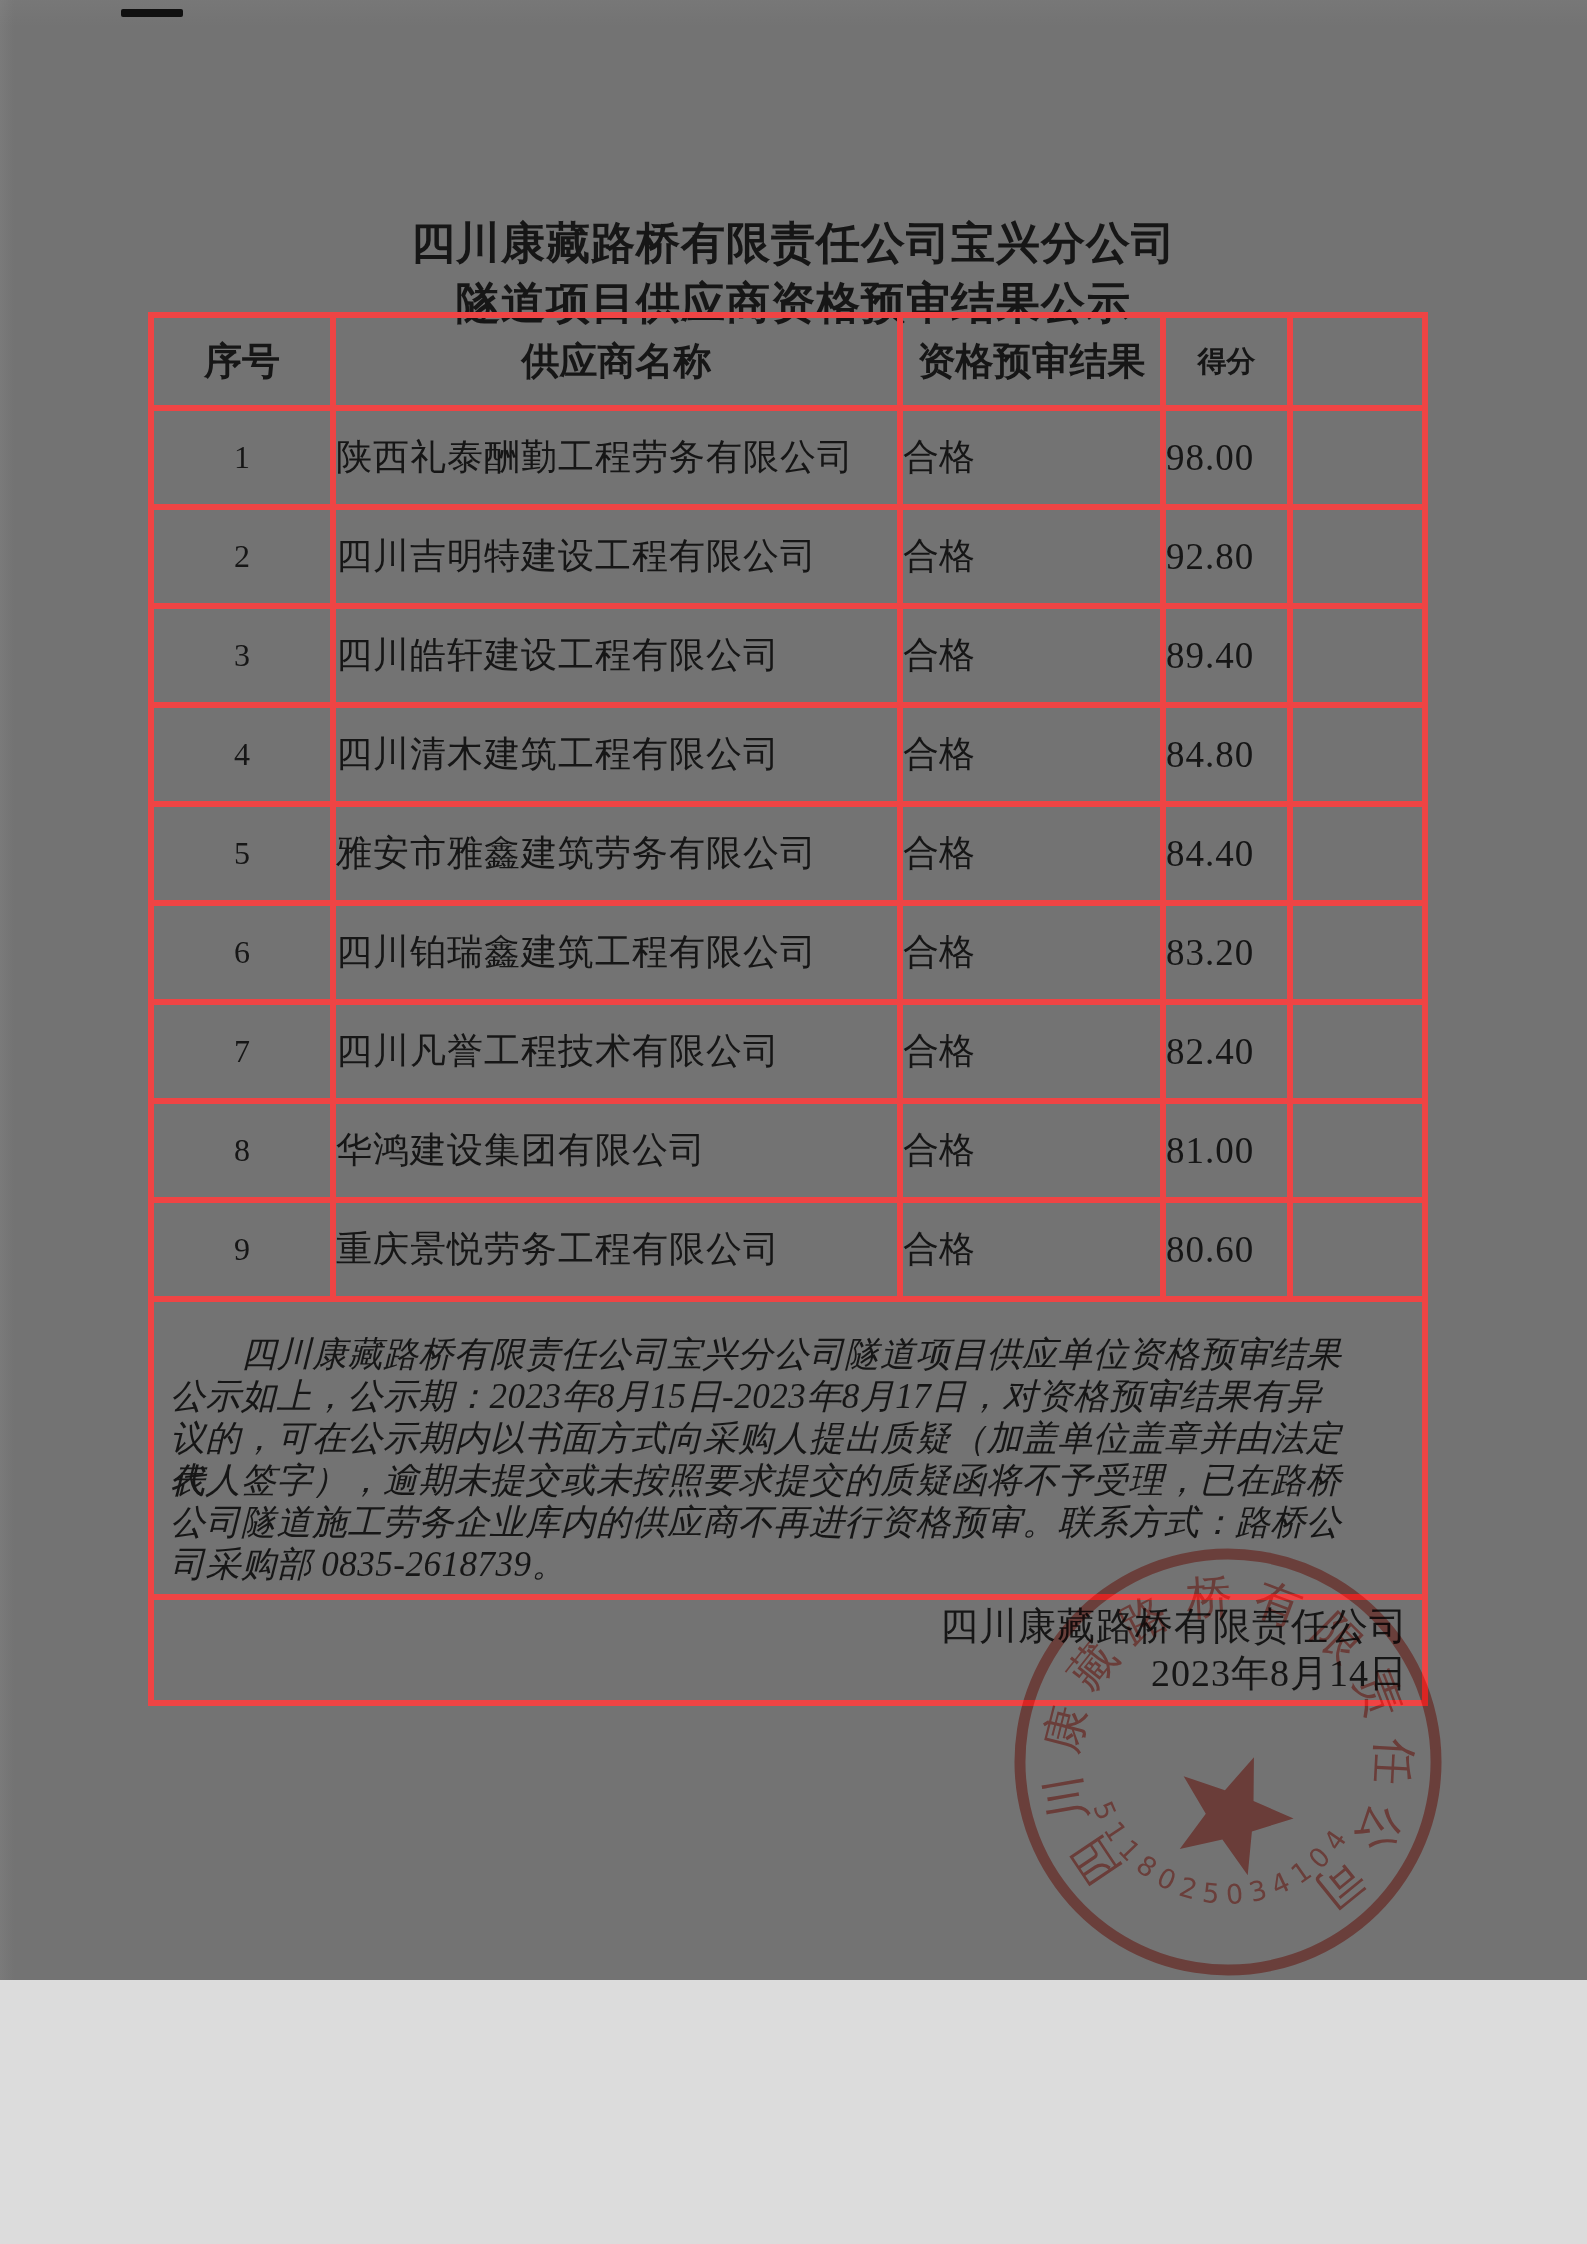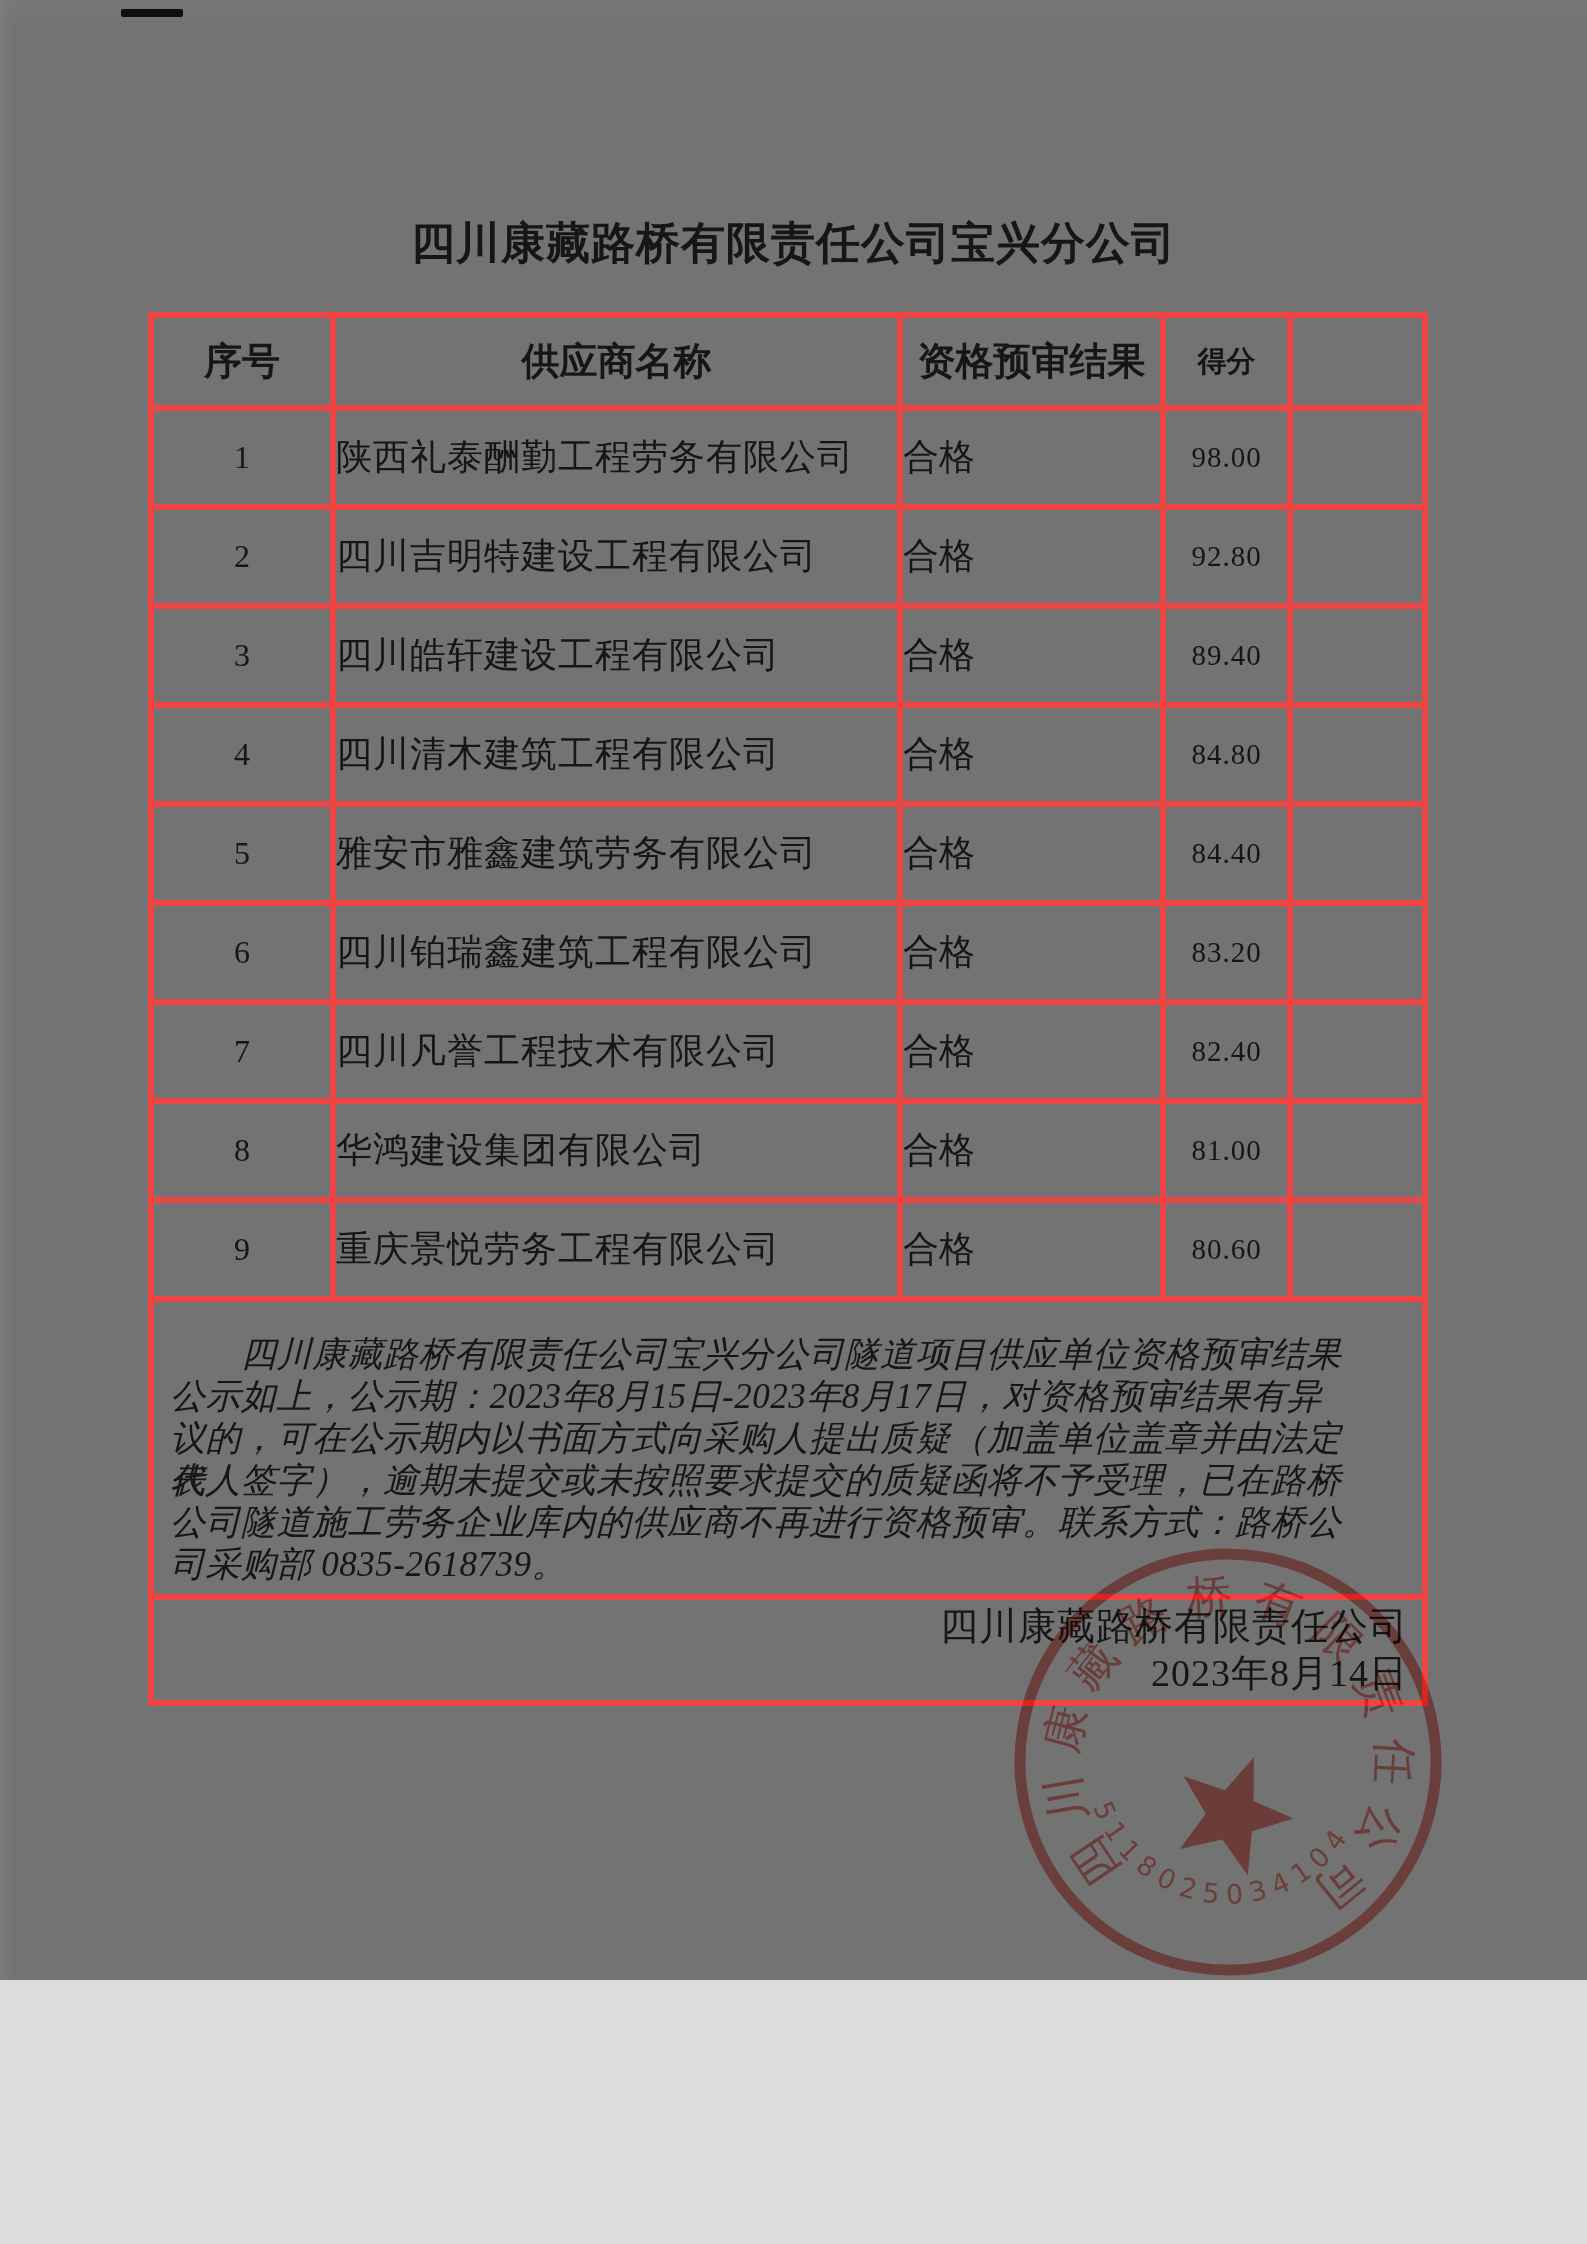--- a/index.html
+++ b/index.html
@@ -31,21 +31,21 @@
   table.doc,og{border:3px solid #262626;}
   table.doc{border:3px solid #262626;}
   table.doc td,table.doc th{border:6px solid #ef4444;padding:0;vertical-align:middle;}
   tr.hdr{height:93px;}
   tr.hdr th{font-size:38px;font-weight:bold;text-align:center;}
   tr.hdr th.small{font-size:29px;font-family:Liberation Serif, serif;}
   tbody.rows tr{height:99px;}
   td.c-no{font-size:32px;text-align:center;}
   td.c-name{font-size:36px;text-align:left;letter-spacing:1px;}
   td.c-result{font-size:36px;text-align:left;}
-  td.c-score{font-size:29px;text-align:center;letter-spacing:1px;}
+  td.c-score{font-size:37px;text-align:left;letter-spacing:1px;}
 
   td.notice-cell{height:292px;vertical-align:top;font-style:italic;}
   .notice{padding:24px 12px 0 16px;}
   .notice-line{font-size:35px;line-height:42px;white-space:pre;letter-spacing:0.5px;}
   .ovwrap{position:relative;display:inline-block;}
   .ovwrap .ov2{position:absolute;left:0;top:0;}
 
   td.sign-cell{height:100px;vertical-align:middle;}
   .sign{padding-right:14px;text-align:right;}
   .sign div{font-size:38px;line-height:47px;letter-spacing:1px;}
@@ -64,20 +64,21 @@
 <body>
 
 <div class="page">
 
   <div class="edge-top"></div>
   <div class="edge-left"></div>
   <div class="scan-dash"></div>
 
   <div class="title">
     <div class="t1">四川康藏路桥有限责任公司宝兴分公司</div>
+    <div class="t2">隧道项目供应商资格预审结果公示</div>
   </div>
 
   <table class="doc">
     <colgroup>
       <col style="width:182px">
         <col style="width:567px">
         <col style="width:263px">
       <col style="width:127px">
         <col style="width:135px">
     </colgroup>

